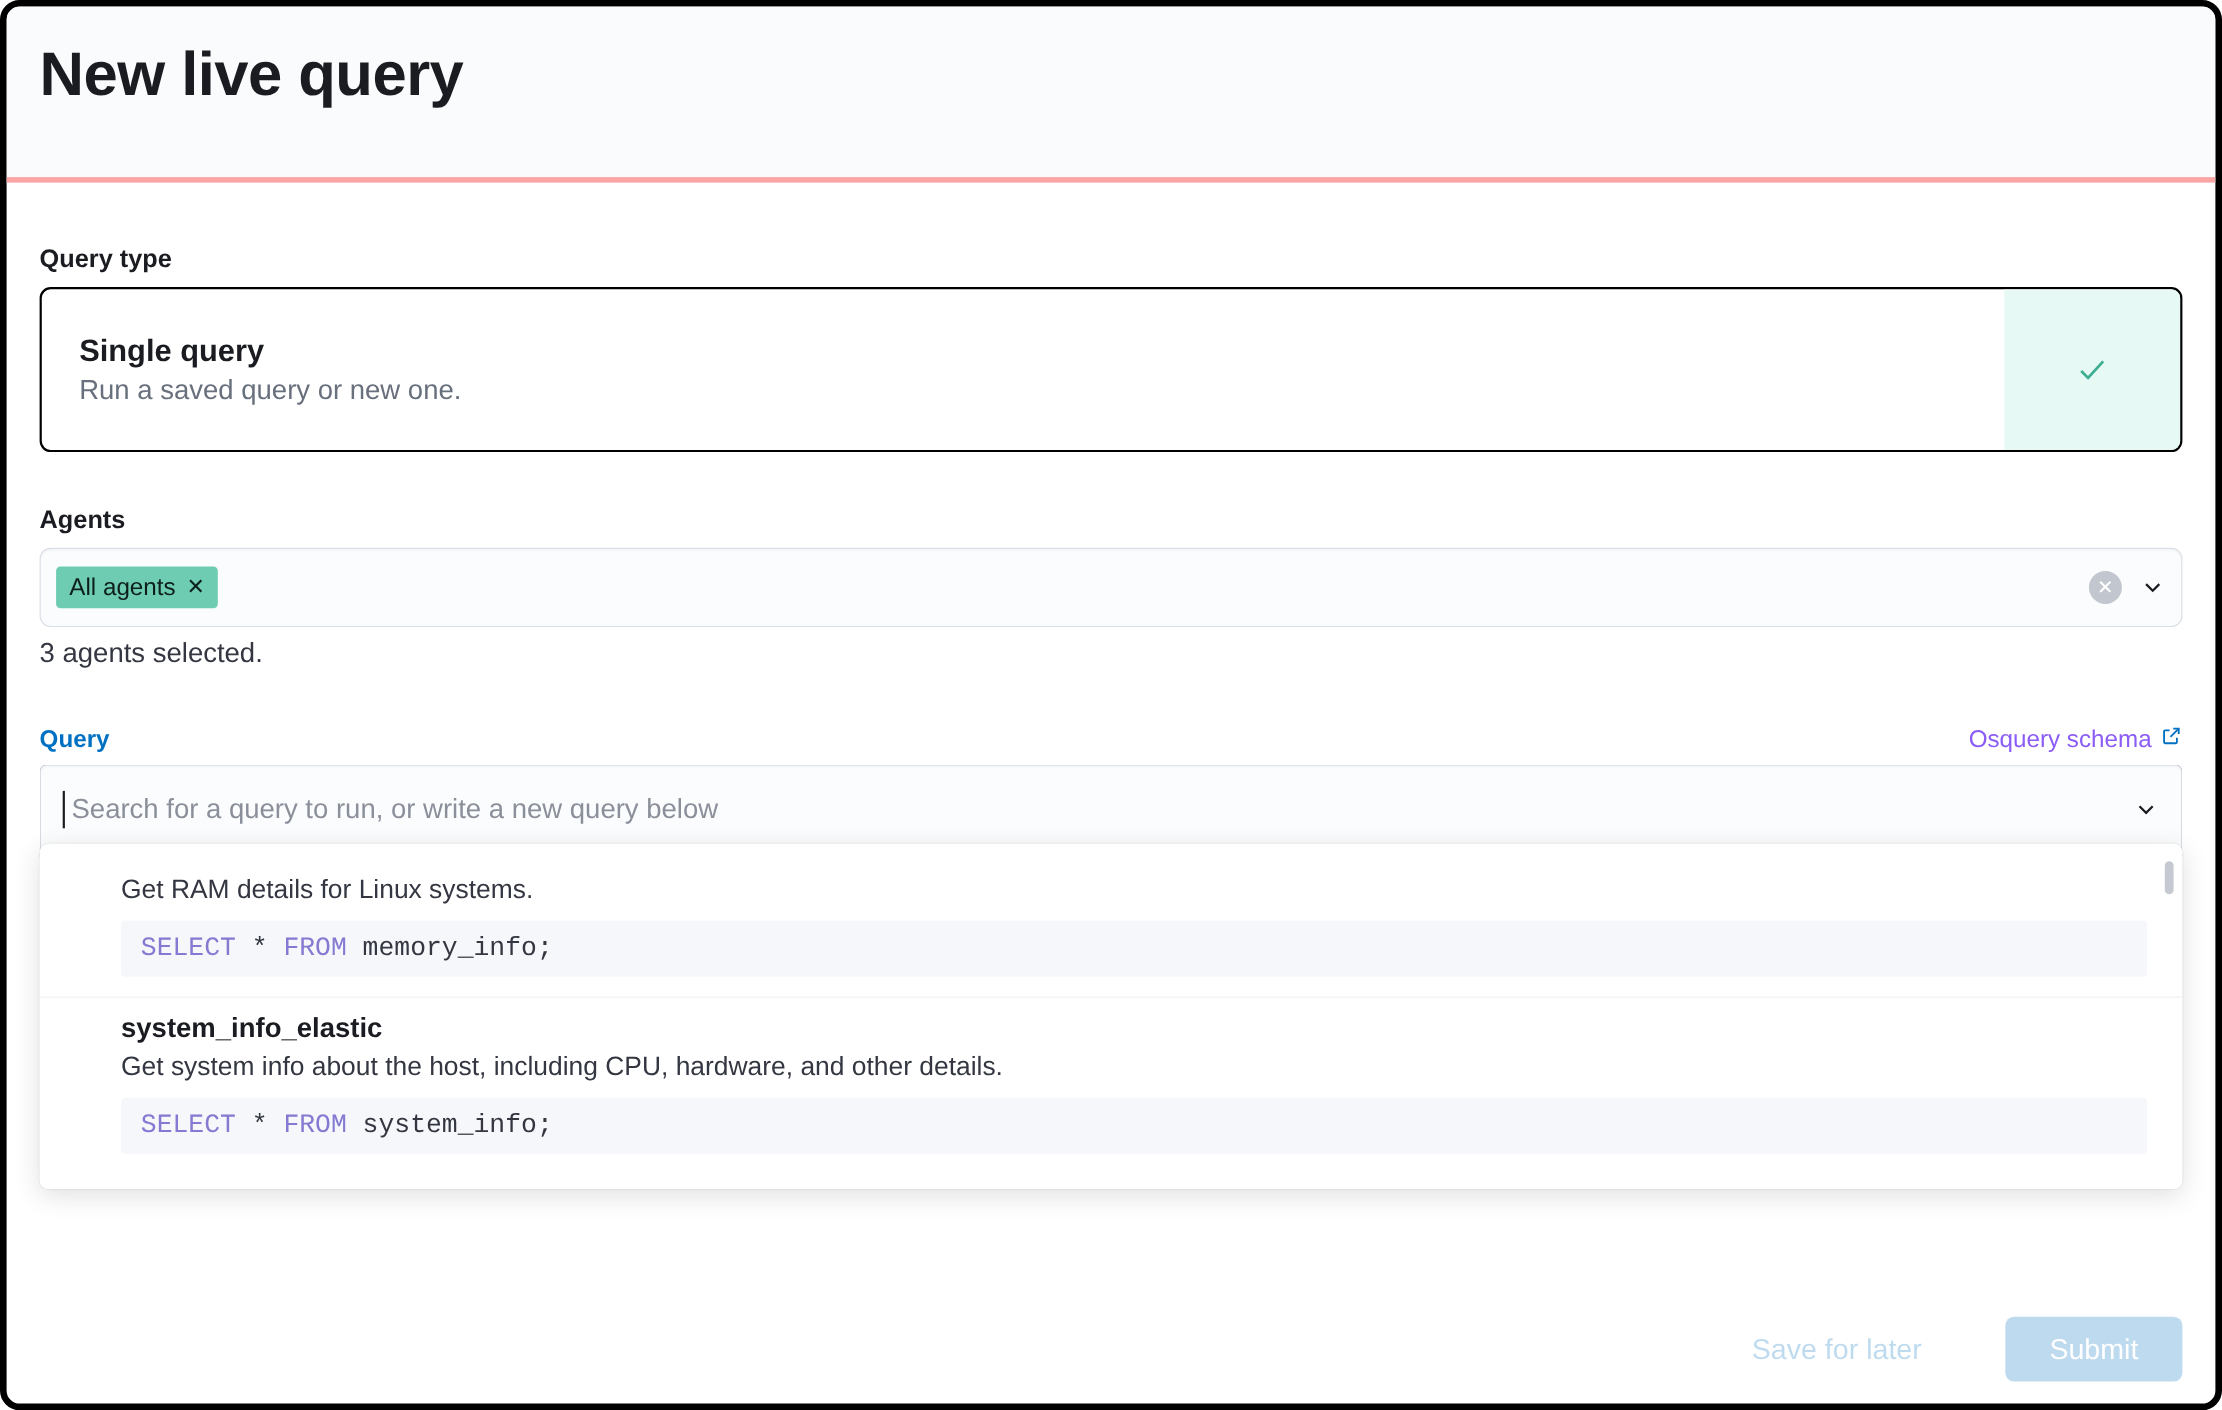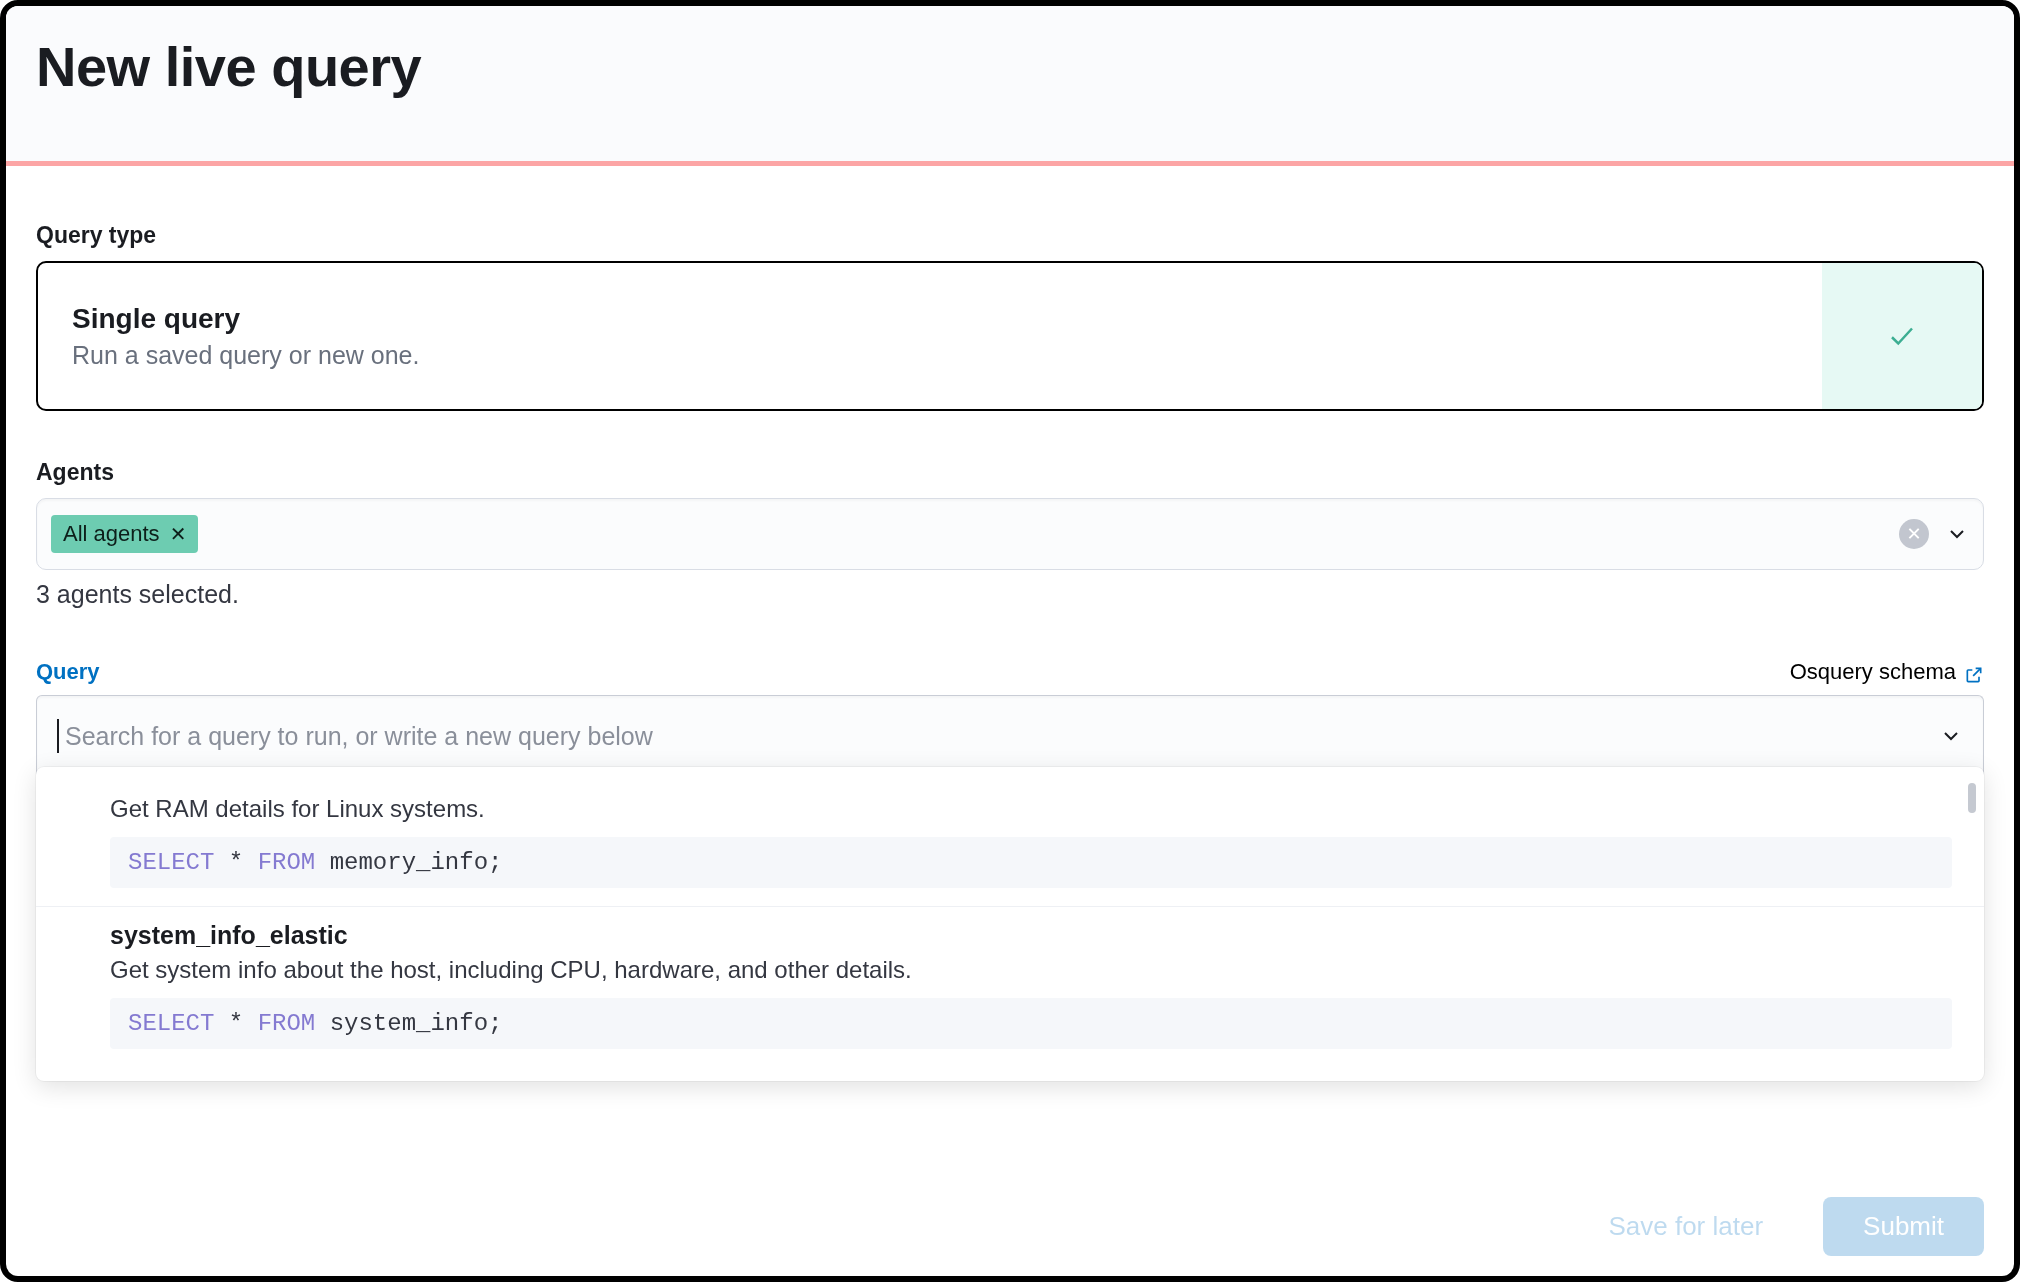--- a/index.html
+++ b/index.html
@@ -142,23 +142,23 @@
     margin-bottom: 10px;
   }
   .query-label {
     font-size: 22px;
     font-weight: 600;
     color: #0071c2;
   }
   .schema-link {
     font-size: 22px;
     font-weight: 500;
-    color: #000000;
+    color: #8b5cf6;
     display: inline-flex;
-    align-items: flex-end;
+    align-items: flex-start;
     gap: 8px;
     cursor: pointer;
   }
   .ext-icon { width: 20px; height: 20px; stroke: #0071c2; stroke-width: 2; fill: none; }
 
   .combo-box {
     position: relative;
   }
   .combo-input-wrap {
     border: 1px solid #c9cdd6;
@@ -229,21 +229,21 @@
     color: #343741;
     white-space: pre;
   }
   .kw { color: #847ad1; }
 
   .footer-btns {
     position: absolute;
     right: 30px;
     bottom: 20px;
     display: flex;
-    gap: 40px;
+    gap: 56px;
     opacity: 0.25;
     align-items: center;
   }
   .btn-save {
     font-size: 26px;
     color: #0071c2;
     background: transparent;
     border: none;
     padding: 14px 20px;
   }

